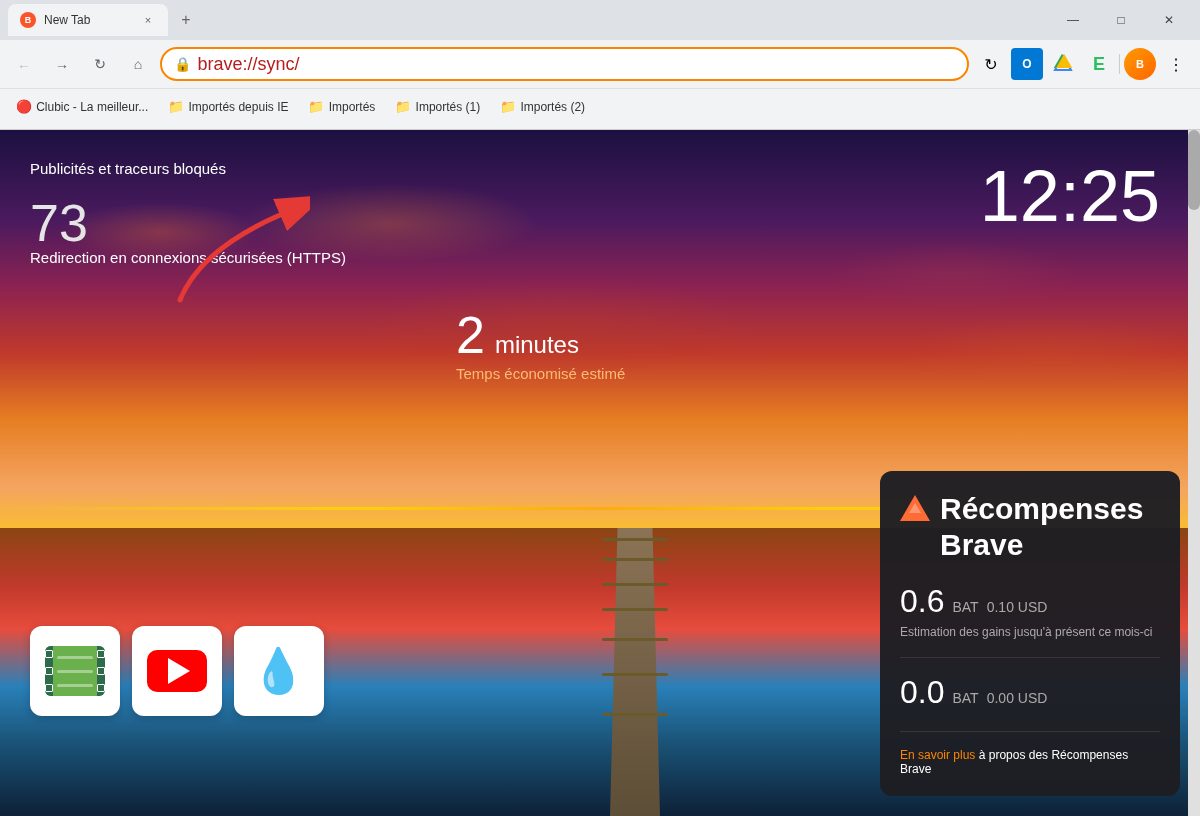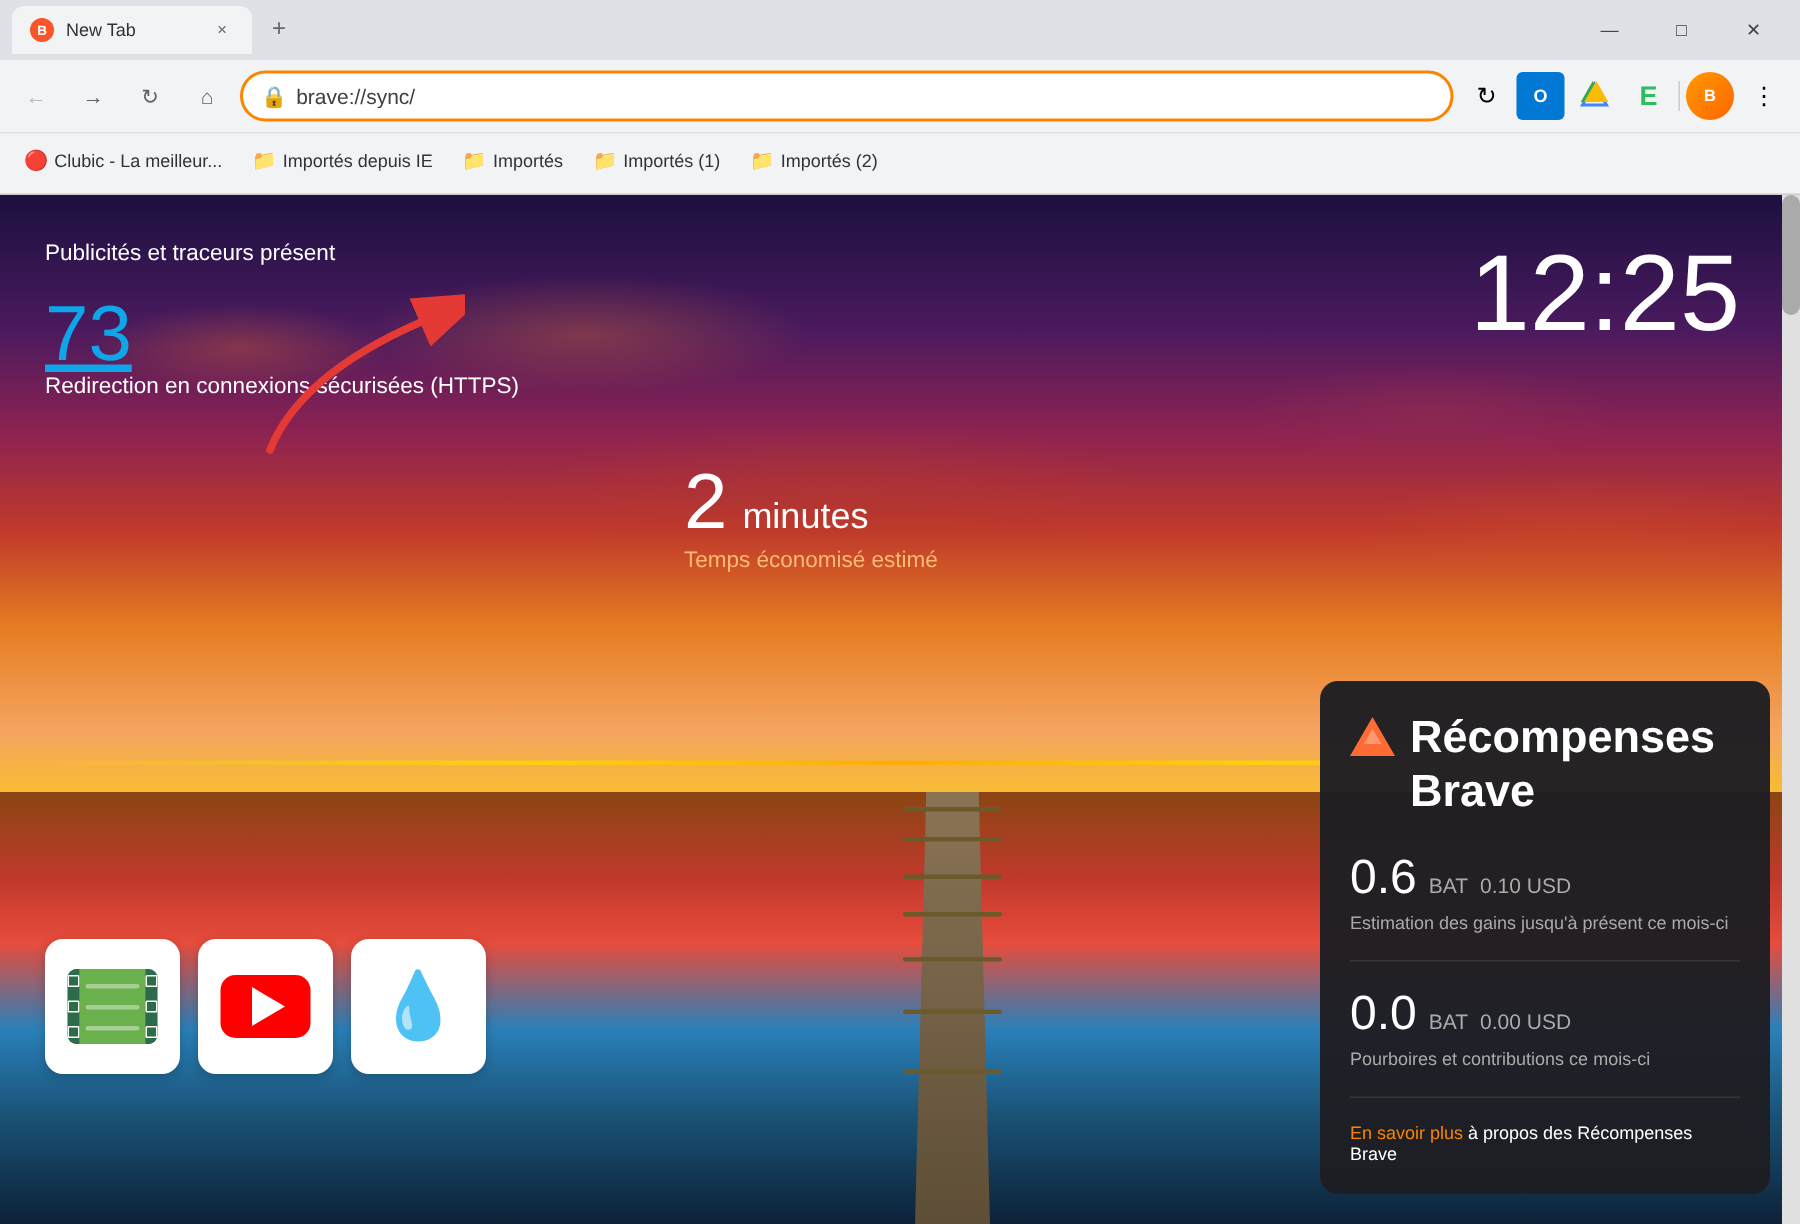--- a/index.html
+++ b/index.html
@@ -17,42 +17,42 @@
     .new-tab-btn { width: 28px; height: 28px; border-radius: 50%; display: flex; align-items: center; justify-content: center; cursor: pointer; font-size: 16px; color: #666; margin-left: 4px; }
     .window-controls { display: flex; gap: 2px; align-items: center; }
     .window-btn { width: 46px; height: 32px; display: flex; align-items: center; justify-content: center; cursor: pointer; font-size: 12px; color: #444; }
 
     
     .toolbar { height: 48px; background: #f1f3f4; display: flex; align-items: center; padding: 0 8px; gap: 6px; }
     .nav-btn { width: 32px; height: 32px; border-radius: 50%; display: flex; align-items: center; justify-content: center; cursor: pointer; color: #5f6368; font-size: 14px; }
     .nav-btn.disabled { color: #bbb; cursor: default; }
     .address-bar-wrap { flex: 1; height: 34px; background: white; border: 2px solid #fb8500; border-radius: 17px; display: flex; align-items: center; padding: 0 12px; gap: 6px; }
     .address-icon { color: #5f6368; font-size: 14px; }
-    .address-input { flex: 1; border: none; outline: none; font-size: 14px; color: #404040; background: transparent; }
+    .address-input { flex: 1; border: none; outline: none; font-size: 18px; color: #b91c1c; background: transparent; }
     .toolbar-icons { display: flex; align-items: center; gap: 4px; }
     .toolbar-icon { width: 32px; height: 32px; border-radius: 50%; display: flex; align-items: center; justify-content: center; cursor: pointer; font-size: 16px; }
 
     
     .bookmarks-bar { height: 36px; background: #f1f3f4; display: flex; align-items: center; padding: 0 8px; gap: 4px; border-top: 1px solid #e0e0e0; }
     .bookmark-item { display: flex; align-items: center; gap: 4px; padding: 4px 8px; border-radius: 4px; cursor: pointer; font-size: 12px; color: #333; white-space: nowrap; }
     .bookmark-icon { font-size: 13px; }
 
     
     .main-content { position: relative; width: 100%; height: calc(816px - 130px); overflow: hidden; }
 
     
     .bg-sky { position: absolute; top: 0; left: 0; width: 100%; height: 65%; background: linear-gradient(180deg, #1c1040 0%, #4a1a5e 20%, #8b2252 35%, #c0392b 50%, #e67e22 65%, #f4a460 80%, #ffd700 100%); }
     .bg-water { position: absolute; bottom: 0; left: 0; width: 100%; height: 42%; background: linear-gradient(180deg, #8b4513 0%, #c0392b 20%, #e74c3c 35%, #2980b9 55%, #1a5276 75%, #0d2137 100%); }
     .bg-horizon { position: absolute; top: 55%; left: 0; width: 100%; height: 3px; background: linear-gradient(90deg, transparent, #ffd700 30%, #ffaa00 50%, #ffd700 70%, transparent); opacity: 0.8; }
 
     
     .stats-section { position: absolute; top: 30px; left: 30px; color: white; }
     .stat-number-large { font-size: 64px; font-weight: 300; color: #fb8500; line-height: 1; }
     .stat-label { font-size: 15px; color: white; font-weight: 500; margin-bottom: 20px; }
-    .stat-number-medium { font-size: 52px; font-weight: 300; color: #0ea5e9; line-height: 1; text-decoration: underline; }
+    .stat-number-medium { font-size: 52px; font-weight: 300; color: #e5e5e5; line-height: 1; }
 
     
     .time-section { position: absolute; top: 30px; right: 40px; color: white; text-align: right; }
     .time-display { font-size: 72px; font-weight: 300; color: white; line-height: 1; }
 
     
     .shortcuts { position: absolute; bottom: 100px; left: 30px; display: flex; gap: 12px; }
     .shortcut-item { width: 90px; height: 90px; background: white; border-radius: 12px; display: flex; align-items: center; justify-content: center; cursor: pointer; box-shadow: 0 2px 8px rgba(0,0,0,0.2); }
 
     
@@ -175,21 +175,21 @@
 
   <div style="position:absolute; top:5%; left:0; width:100%; height:55%; overflow:hidden; pointer-events:none;">
     <div style="position:absolute; top:10%; left:5%; width:200px; height:60px; background:radial-gradient(ellipse, rgba(180,80,60,0.5) 0%, transparent 70%); border-radius:50%;"></div>
     <div style="position:absolute; top:5%; left:20%; width:300px; height:80px; background:radial-gradient(ellipse, rgba(200,100,50,0.4) 0%, transparent 70%); border-radius:50%;"></div>
     <div style="position:absolute; top:20%; right:10%; width:250px; height:70px; background:radial-gradient(ellipse, rgba(150,50,80,0.4) 0%, transparent 70%); border-radius:50%;"></div>
     <div style="position:absolute; top:30%; left:30%; width:400px; height:100px; background:radial-gradient(ellipse, rgba(180,60,40,0.35) 0%, transparent 70%); border-radius:50%;"></div>
     <div style="position:absolute; top:40%; right:0; width:300px; height:80px; background:radial-gradient(ellipse, rgba(200,80,40,0.3) 0%, transparent 70%); border-radius:50%;"></div>
   </div>
 
   <div class="stats-section">
-    <div class="stat-label">Publicités et traceurs présent</div>
+    <div class="stat-label">Publicités et traceurs bloqués</div>
     <div class="stat-number-medium">73</div>
     <div class="stat-label">Redirection en connexions sécurisées (HTTPS)</div>
   </div>
 
   <div style="position:absolute; top:175px; left:38%; color:white;">
     <div style="display:flex; align-items:baseline; gap:10px;">
       <span style="font-size:52px; font-weight:300;">2</span>
       <span style="font-size:24px; font-weight:300;">minutes</span>
     </div>
     <div style="font-size:15px; font-weight:400; color:#fdba74;">Temps économisé estimé</div>
@@ -248,21 +248,20 @@
       </div>
       <div class="rewards-desc">Estimation des gains jusqu'à présent ce mois-ci</div>
     </div>
 
     <div class="rewards-stat">
       <div class="rewards-amount">
         <span class="rewards-bat">0.0</span>
         <span class="rewards-bat-label">BAT</span>
         <span class="rewards-usd">0.00 USD</span>
       </div>
-      <div class="rewards-desc">Pourboires et contributions ce mois-ci</div>
     </div>
 
     <div class="rewards-link">
       <a href="#">En savoir plus</a><span> à propos des Récompenses Brave</span>
     </div>
   </div>
 
   <div class="arrow-annotation">
     <svg class="arrow-svg" viewBox="0 0 150 120">
       <defs>

